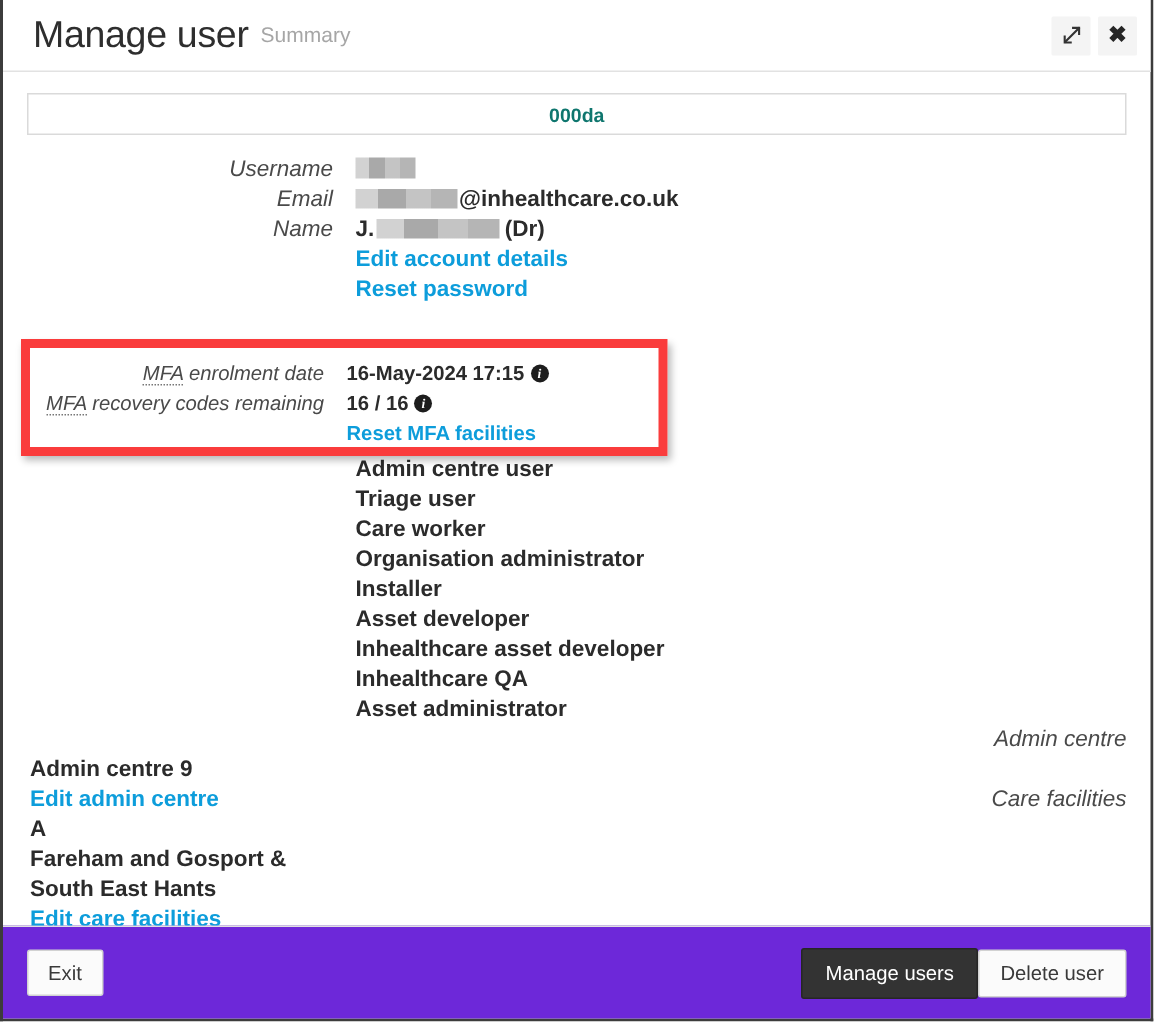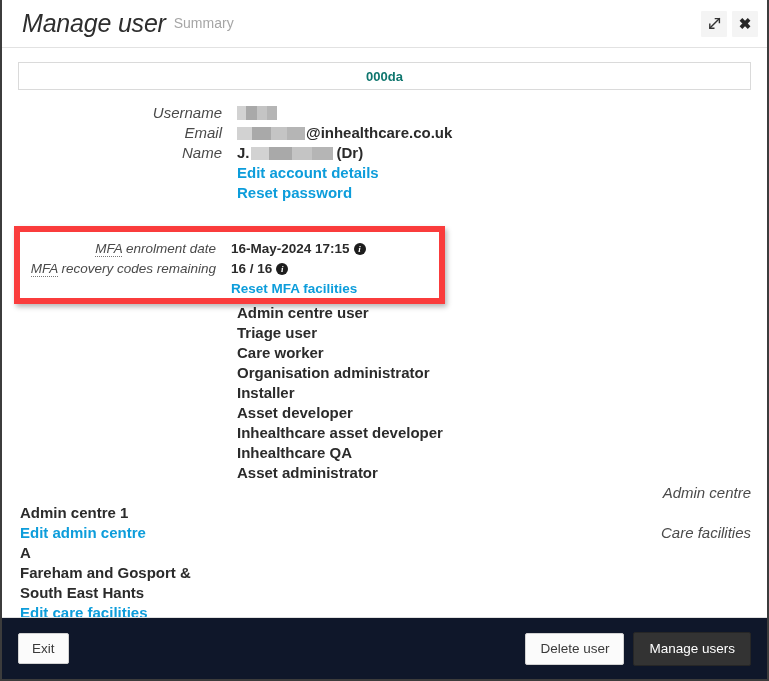--- a/index.html
+++ b/index.html
@@ -33,21 +33,20 @@
     align-items: center;
     padding: 0 9px 0 20px;
     background: #ffffff;
   }
   .title-main {
     font-size: 25px;
     font-weight: 400;
     color: #2e2e2e;
     letter-spacing: -0.2px;
     line-height: 1;
-    font-style: italic;
   }
   .title-sub {
     font-size: 14px;
     color: #a6a6a6;
     margin-left: 8px;
     line-height: 1;
     padding-bottom: 2px;
   }
   .header-spacer { flex: 1; }
 
@@ -185,21 +184,21 @@
     grid-template-columns: 196px 1fr;
     column-gap: 15px;
     font-size: 13.5px;
     padding-top: 7px;
   }
 
   
   .modal-footer {
     height: 62px;
     min-height: 62px;
-    background: #0f172a;
+    background: #6d28d9;
     border-top: 1px solid #e0e0e0;
     display: flex;
     align-items: center;
     padding: 16px 16px;
   }
   .footer-spacer { flex: 1; }
 
   .btn {
     font-family: "Liberation Sans", sans-serif;
     font-size: 13.5px;
@@ -311,21 +310,21 @@
       <div class="dt"></div>
       <div class="dd">Inhealthcare asset developer</div>
       <div class="dt"></div>
       <div class="dd">Inhealthcare QA</div>
       <div class="dt"></div>
       <div class="dd">Asset administrator</div>
 
       <div class="dt"></div>
 
       <div class="dt">Admin centre</div>
-      <div class="dd">Admin centre 1</div>
+      <div class="dd">Admin centre 9</div>
 
       <div class="dt"></div>
       <div class="dd-line">
         <a class="link">Edit admin centre</a>
       </div>
 
       <div class="dt">Care facilities</div>
       <div class="dd">A</div>
 
       <div class="dt"></div>
@@ -353,17 +352,17 @@
         </div>
 
       </div>
     </div>
 
   </div>
 
   <div class="modal-footer">
     <button class="btn btn-light btn-exit">Exit</button>
     <div class="footer-spacer"></div>
+    <button class="btn btn-dark">Manage users</button>
     <button class="btn btn-light">Delete user</button>
-    <button class="btn btn-dark">Manage users</button>
   </div>
 
 </div>
 
 </body></html>

